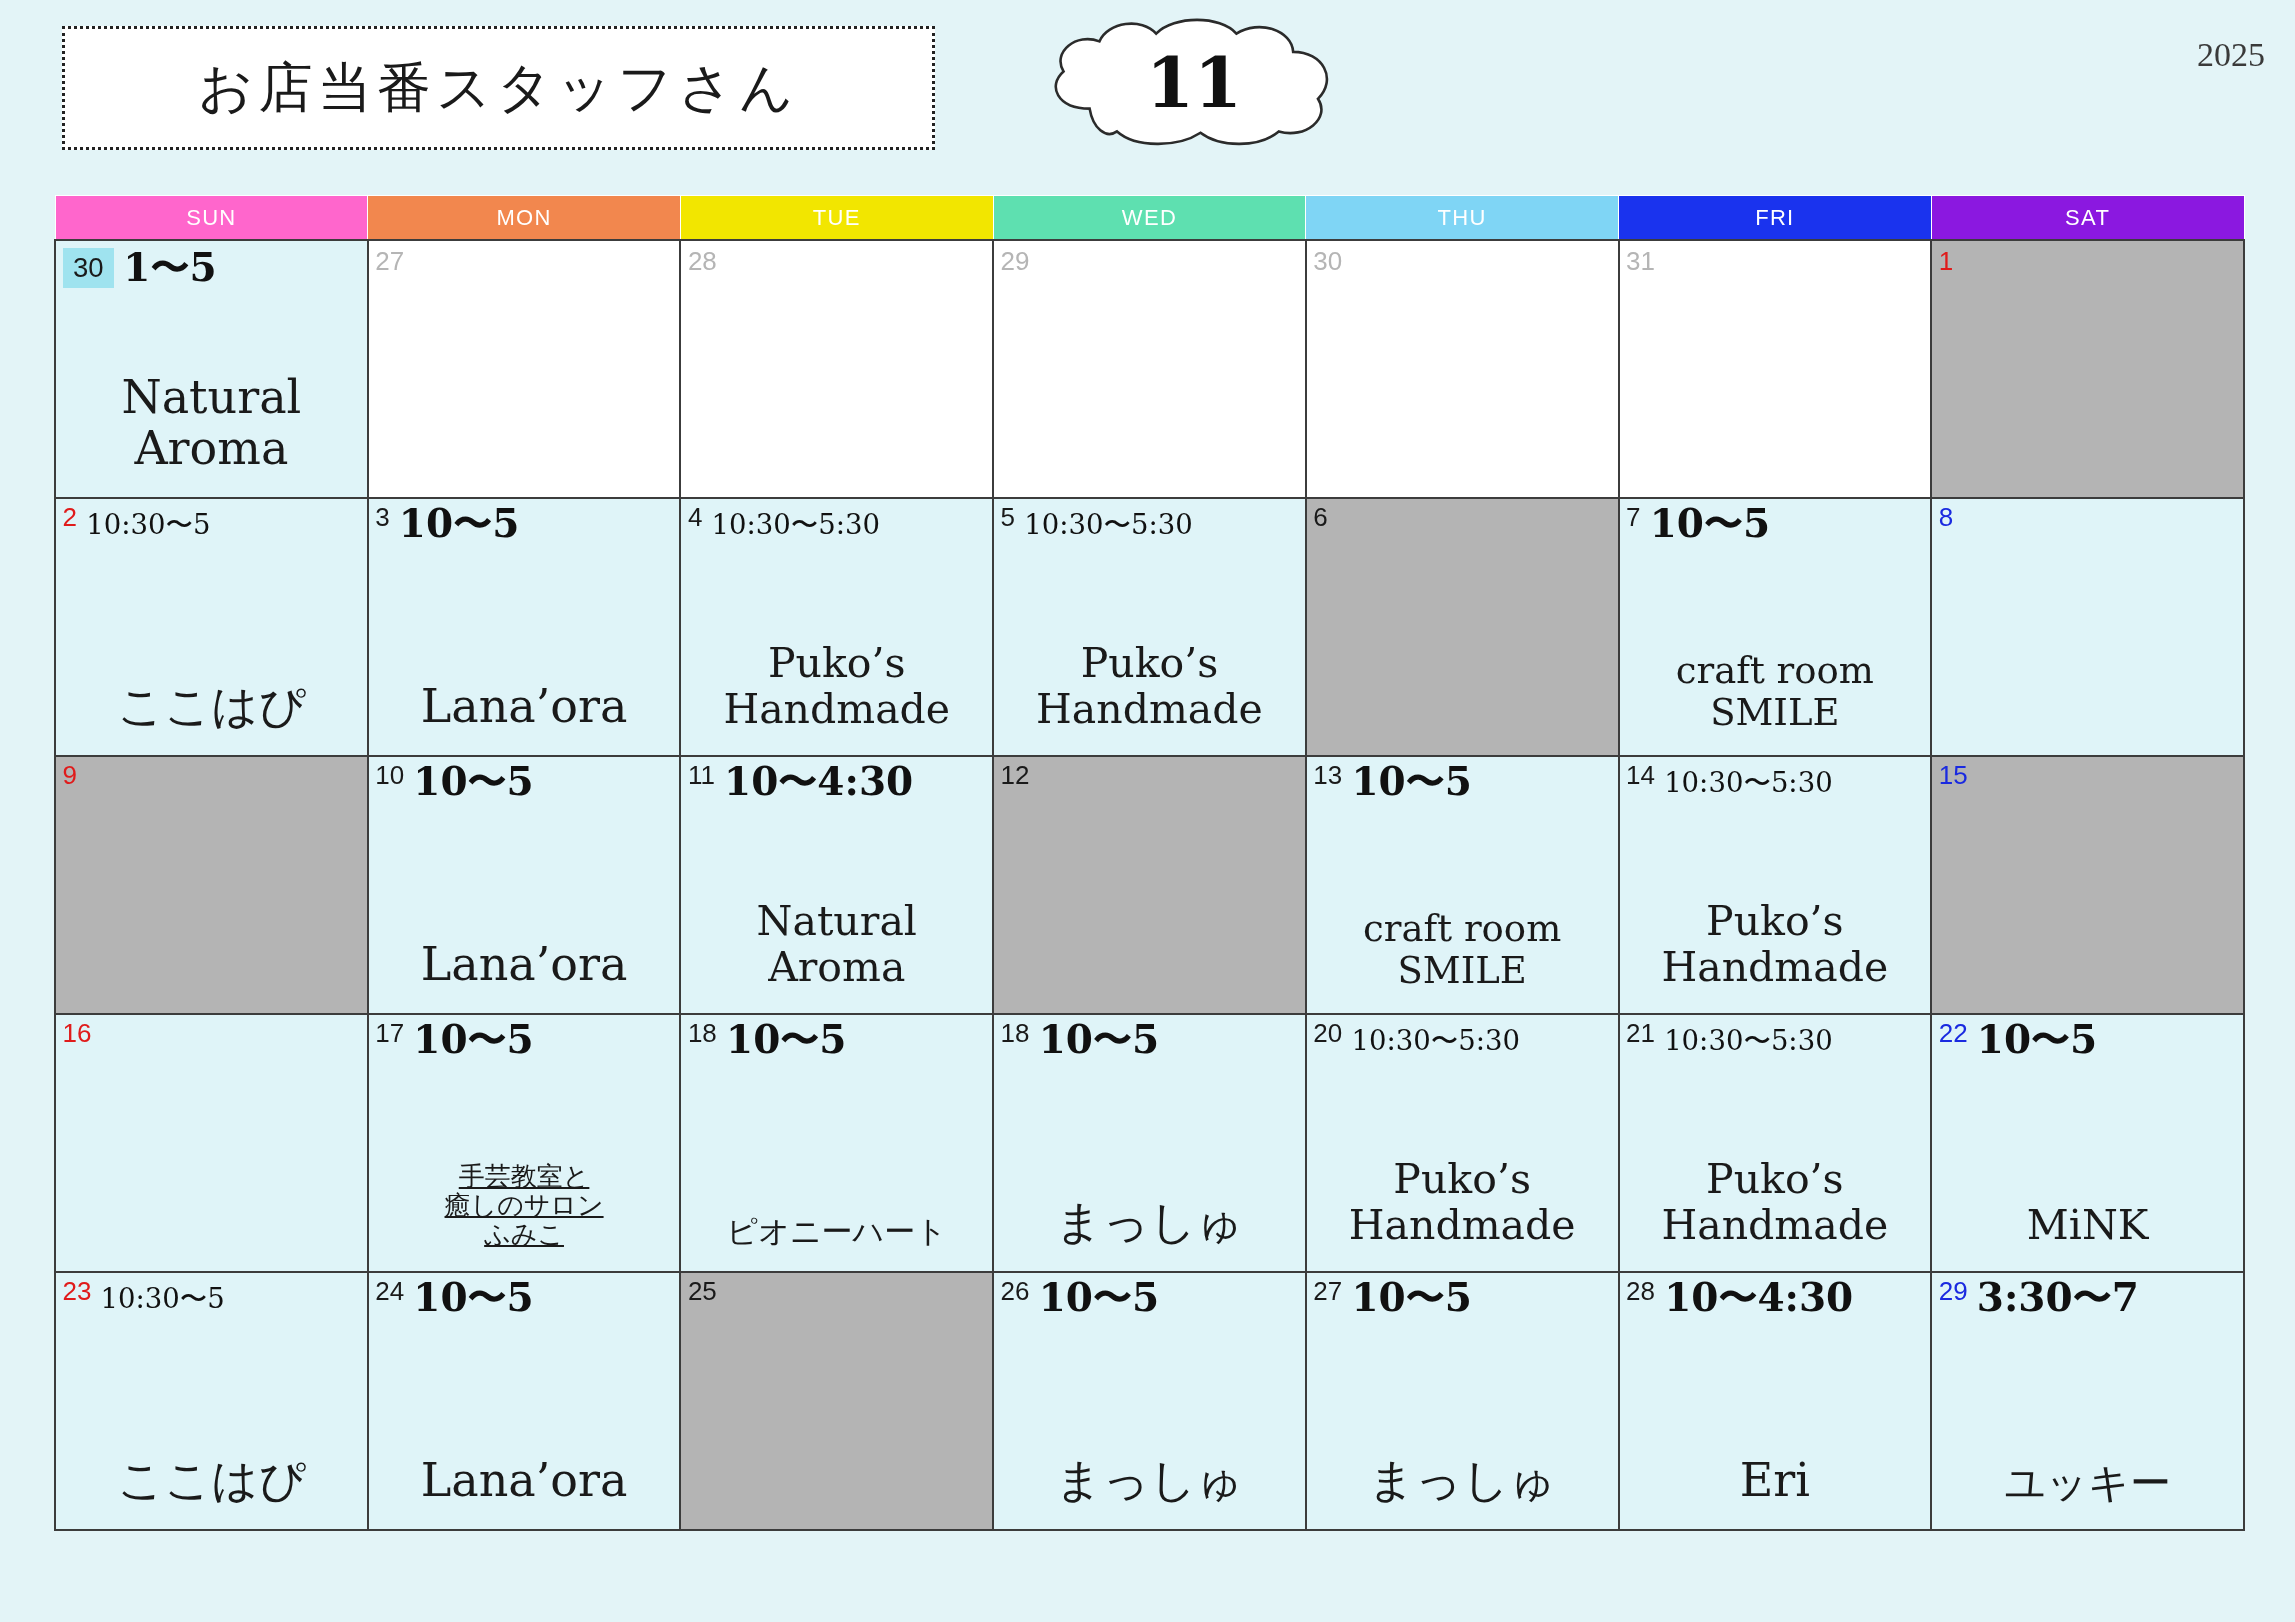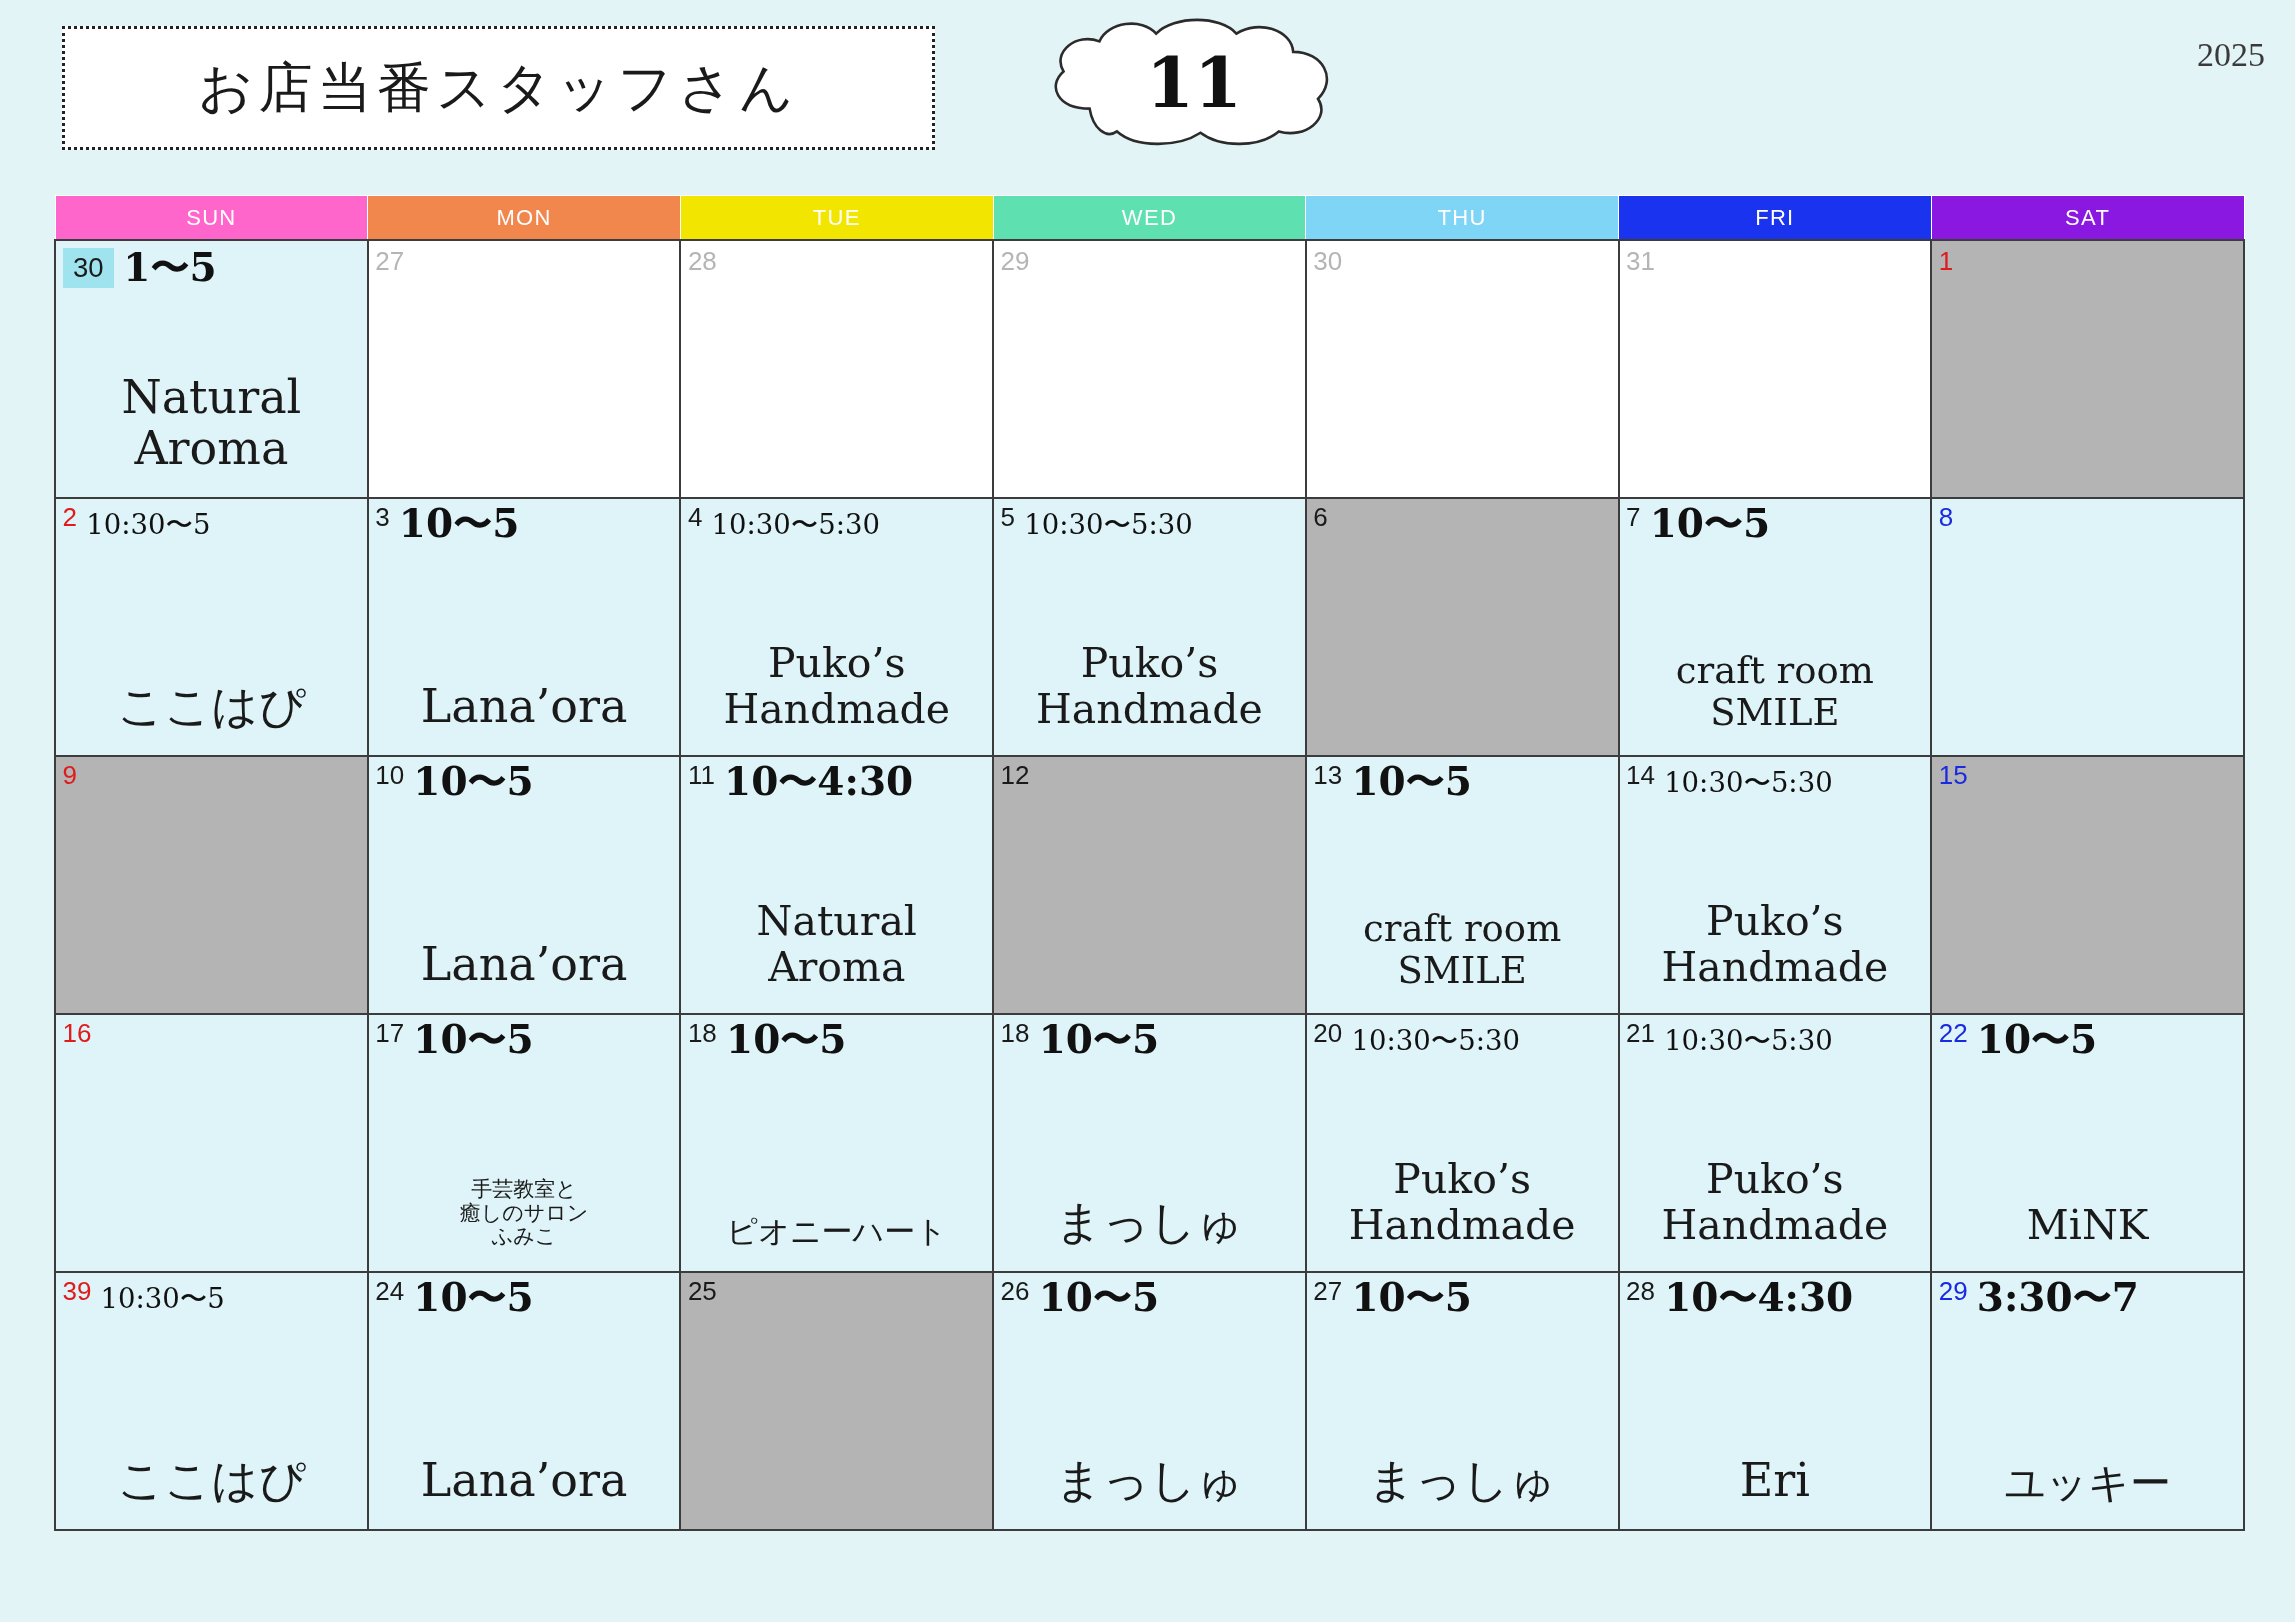--- a/index.html
+++ b/index.html
@@ -153,21 +153,21 @@
     bottom: 22px;
     text-align: center;
     font-family: "DejaVu Serif", serif;
     color: #1a1a1a;
     line-height: 1.12;
   }
   .shopname.sz-xl { font-size: 46px; }
   .shopname.sz-lg { font-size: 41px; }
   .shopname.sz-md { font-size: 37px; }
   .shopname.sz-sm { font-size: 31px; }
-  .shopname.sz-xs { font-size: 21px; }
+  .shopname.sz-xs { font-size: 26px; text-decoration: underline; }
 
   .row-top .cell-inner { padding-top: 6.5px; }
   .hdr-line { white-space: nowrap; }
 </style>
 </head>
 <body>
 
 <div id="page">
 
   <div class="header">
@@ -362,21 +362,21 @@
           <td class="light">
             <div class="cell-inner">
               <div class="hdr-line"><span class="daynum sat">22</span><span class="hours big">10〜5</span></div>
               <div class="shopname sz-lg">MiNK</div>
             </div>
           </td>
         </tr>
         <tr>
           <td class="light">
             <div class="cell-inner">
-              <div class="hdr-line"><span class="daynum sun">39</span><span class="hours small">10:30〜5</span></div>
+              <div class="hdr-line"><span class="daynum sun">23</span><span class="hours small">10:30〜5</span></div>
               <div class="shopname sz-xl">ここはぴ</div>
             </div>
           </td>
           <td class="light">
             <div class="cell-inner">
               <div class="hdr-line"><span class="daynum">24</span><span class="hours big">10〜5</span></div>
               <div class="shopname sz-xl">Lana’ora</div>
             </div>
           </td>
           <td class="gray">

